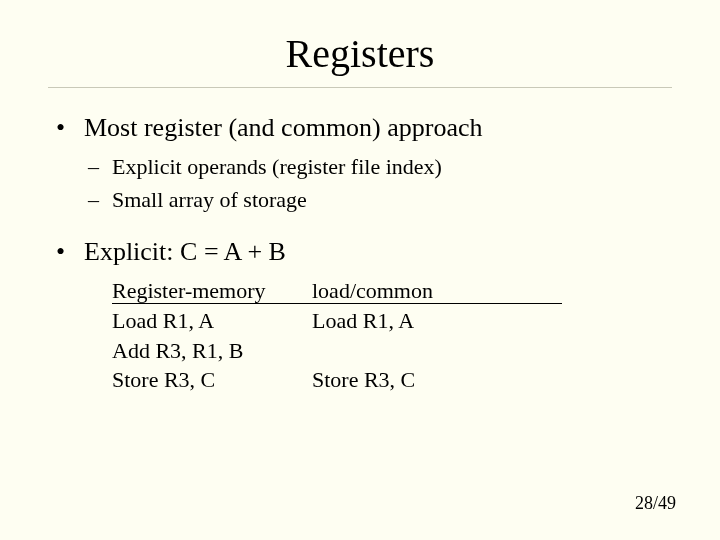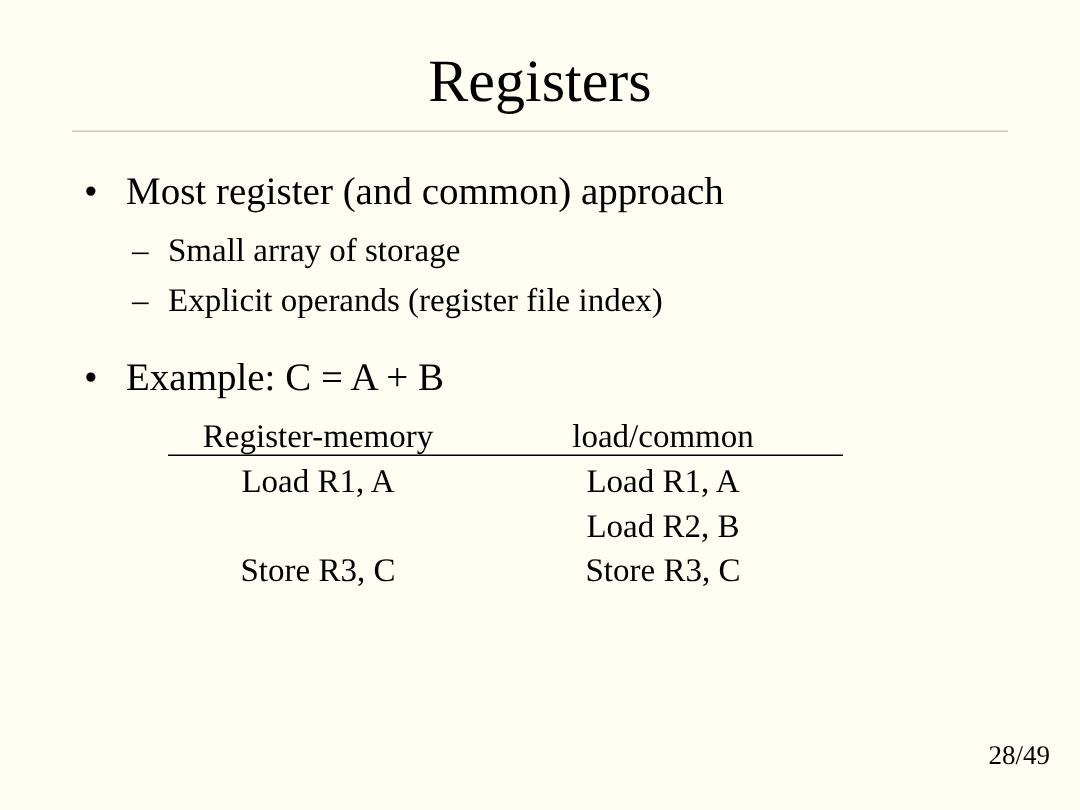--- a/index.html
+++ b/index.html
@@ -56,21 +56,20 @@
   }
   .sub::before {
     content: "–";
     position: absolute;
     left: -24px;
     top: 0;
   }
   .table-block {
     margin-top: 6px;
     padding-left: 28px;
-    text-align: center;
   }
   .row {
     display: flex;
     font-size: 22px;
     line-height: 1.35;
   }
   .col-left {
     width: 200px;
   }
   .col-right {
@@ -81,68 +80,68 @@
   }
   .underline {
     position: absolute;
     bottom: 2px;
     left: 0;
     width: 450px;
     border-bottom: 1px solid #000;
   }
   .pagenum {
     position: absolute;
-    right: 20px;
+    right: 44px;
     bottom: 26px;
     font-size: 18px;
   }
 </style>
 </head>
 <body>
 
 <div class="slide">
 
   <h1 class="title">Registers</h1>
   <hr class="hr">
 
   <div class="bullets">
 
     <div class="bullet1">
       <span>Most register (and common) approach</span>
     </div>
     <div class="subs">
       <div class="sub">
-        <span>Small array of storage</span>
+        <span>Explicit operands (register file index)</span>
       </div>
       <div class="sub">
-        <span>Explicit operands (register file index)</span>
+        <span>Small array of storage</span>
       </div>
     </div>
 
     <div class="bullet1">
-      <span>Example: C = A + B</span>
+      <span>Explicit: C = A + B</span>
     </div>
 
     <div class="table-block">
 
       <div class="row header-row">
         <span class="col-left">Register-memory</span>
         <span class="col-right">load/common</span>
         <span class="underline"></span>
       </div>
 
       <div class="row">
         <span class="col-left">Load R1, A</span>
         <span class="col-right">Load R1, A</span>
       </div>
       <div class="row">
         <span class="col-left"></span>
-        <span class="col-right">Load R2, B</span>
       </div>
       <div class="row">
+        <span class="col-left">Add  R3, R1, B</span>
       </div>
       <div class="row">
         <span class="col-left">Store R3, C</span>
         <span class="col-right">Store R3, C</span>
       </div>
 
     </div>
 
   </div>
 

